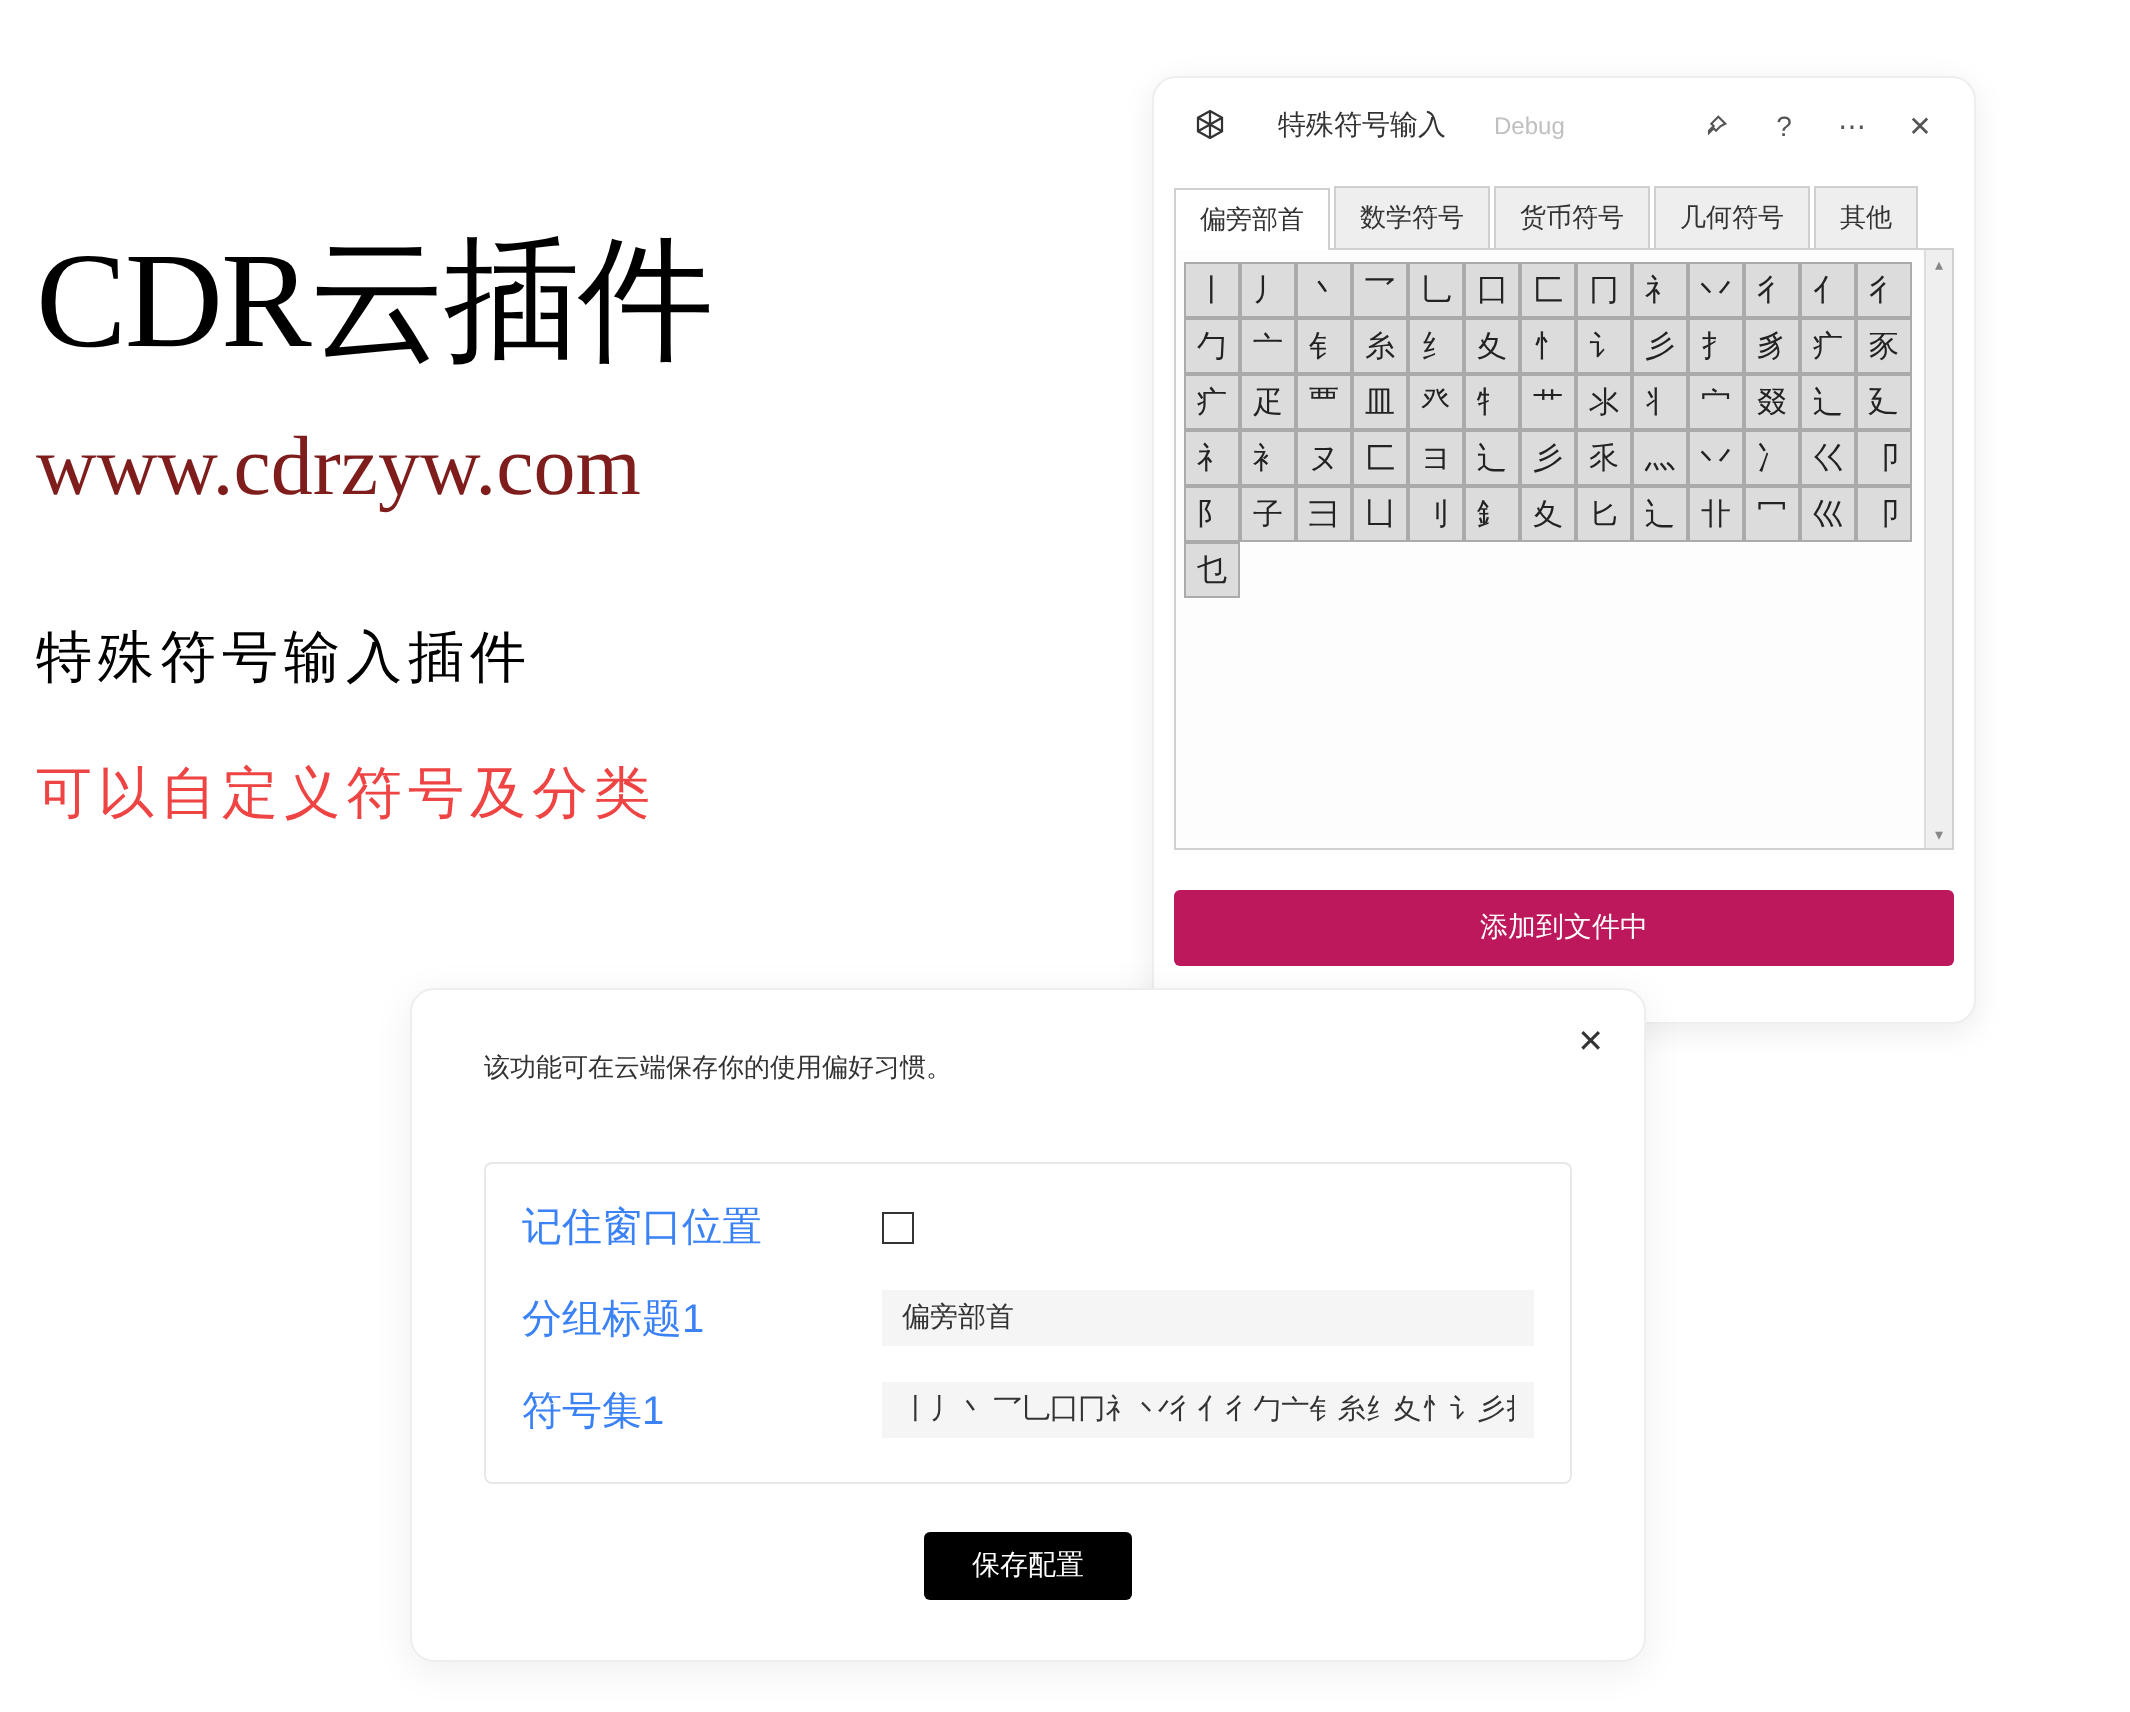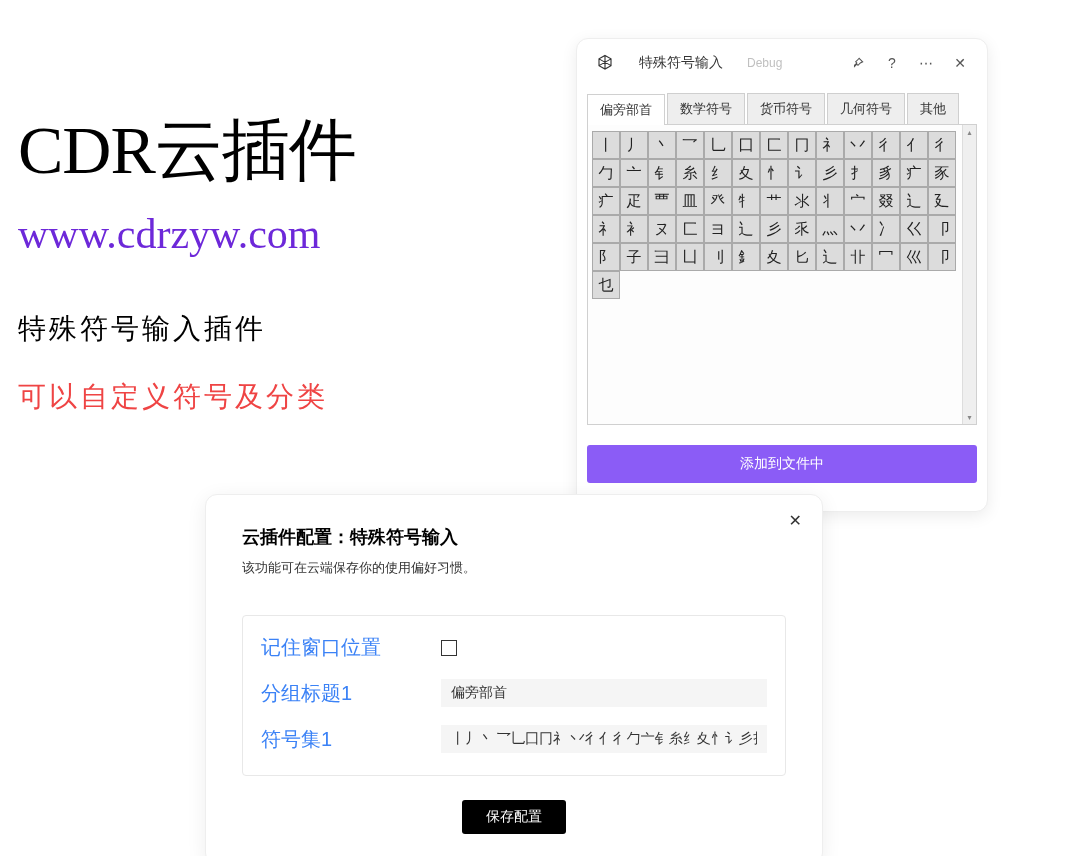--- a/index.html
+++ b/index.html
@@ -19,21 +19,21 @@
       font-family: "SimSun", serif;
       color: #000;
       letter-spacing: -1px;
     }
     .promo-url {
       position: absolute;
       top: 210px;
       left: 18px;
       font-size: 42px;
       font-family: "SimSun", serif;
-      color: #6d28d9;
+      color: #7f1d1d;
     }
     .promo-line1 {
       position: absolute;
       top: 310px;
       left: 18px;
       font-size: 28px;
       font-family: "SimSun", serif;
       color: #000;
       letter-spacing: 3px;
     }
@@ -166,21 +166,21 @@
       cursor: pointer;
     }
     .scroll-arrow.bottom {
       position: absolute;
       bottom: 0;
       width: 100%;
     }
 
     .add-btn {
       margin: 20px 10px 28px 10px;
-      background: #8b5cf6;
+      background: #be185d;
       color: #fff;
       border-radius: 3px;
       padding: 10px;
       text-align: center;
       font-size: 14px;
       cursor: pointer;
     }
 
     
     .config-dialog {
@@ -380,21 +380,20 @@
       <div class="scroll-arrow">▴</div>
       <div class="scroll-arrow bottom">▾</div>
     </div>
   </div>
 
   <div class="add-btn">添加到文件中</div>
 </div>
 
 <div class="config-dialog">
   <div class="config-close">✕</div>
-  <div class="config-title">云插件配置：特殊符号输入</div>
   <div class="config-subtitle">该功能可在云端保存你的使用偏好习惯。</div>
 
   <div class="config-body">
     <div class="form-row">
       <span class="form-label">记住窗口位置</span>
       <span class="checkbox"></span>
     </div>
     <div class="form-row">
       <span class="form-label">分组标题1</span>
       <input class="text-input" value="偏旁部首" style="">

